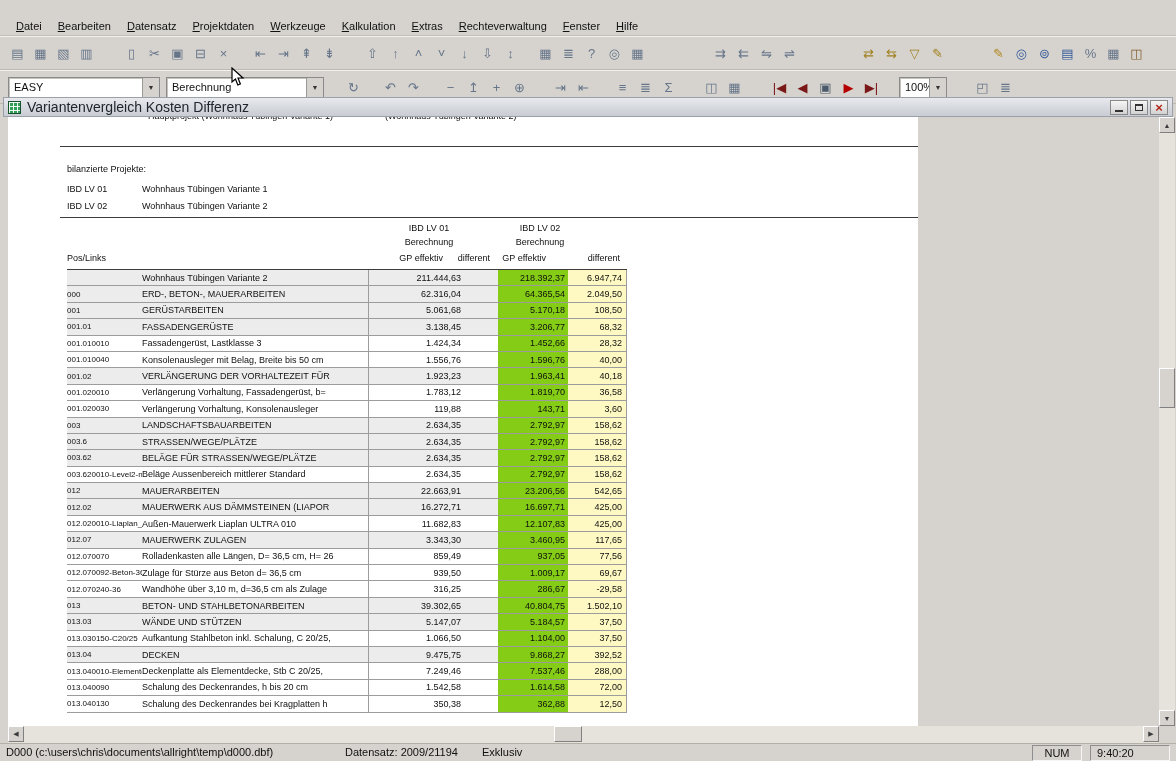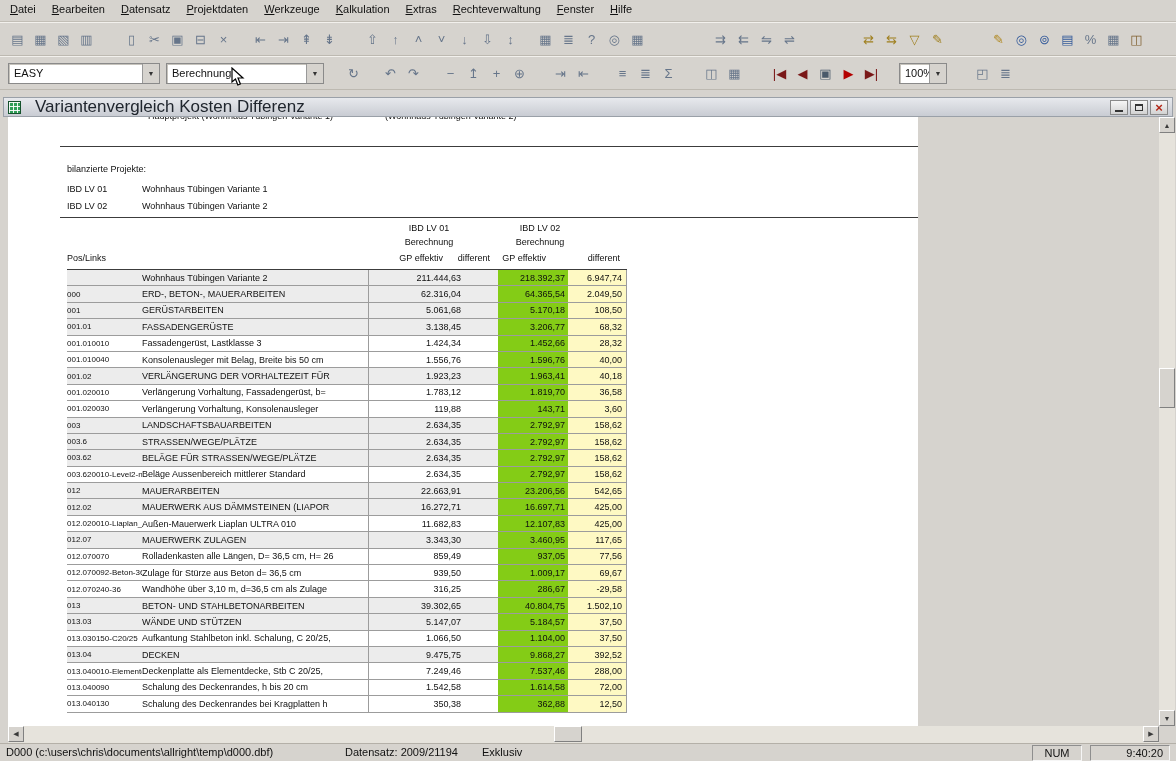--- a/index.html
+++ b/index.html
@@ -1,40 +1,40 @@
 <!DOCTYPE html>
 <html><head>
 <meta charset="utf-8">
 <style>
   *{box-sizing:border-box;margin:0;padding:0}
   body{background:#8a8a8a;font-family:"Liberation Sans",sans-serif}
   .app{position:relative;width:1176px;height:761px;background:#d6d3ce;overflow:hidden;font-size:11px;color:#111}
 
   
-  .menubar{height:22px;display:flex;align-items:flex-start;padding-left:2px;border-bottom:1px solid #c2beb6}
+  .menubar{height:36px;display:flex;align-items:flex-end;padding-left:8px;border-bottom:1px solid #c2beb6}
   .menu-item{padding:3px 8px;cursor:default}
   .menu-item::first-letter{text-decoration:underline}
 
   
   .toolbar{display:flex;align-items:center;border-bottom:1px solid #bdb9b1;border-top:1px solid #f2f0ec}
   .tb1{height:34px;padding-left:6px}
   .tb2{height:34px;padding-left:8px}
   .tgroup{display:flex}
   .tbtn{width:23px;height:23px;display:flex;align-items:center;justify-content:center;font-size:13px;color:#66758a;cursor:default}
   .combo{display:flex;align-items:stretch;height:21px;background:#fff;border:1px solid #8a8a8a;box-shadow:inset 1px 1px 0 #c6c3bc;margin-right:6px}
   .combo-text{flex:1;padding:3px 5px 0 5px;font-size:11px;white-space:nowrap;overflow:hidden}
   .combo-btn{width:17px;background:#d6d3ce;border-left:1px solid #999;display:flex;align-items:center;justify-content:center;font-size:7px;color:#333}
   .combo.c1{width:152px}
   .combo.c2{width:158px}
   .combo.zoom{width:48px;margin-left:16px;margin-right:0}
 
   
   .doc-titlebar{position:absolute;left:3px;right:3px;top:97px;height:20px;background:linear-gradient(#e7e9ed,#c9ccd3);border:1px solid #9aa0a8;display:flex;align-items:center;padding:0 4px}
   .doc-icon{width:13px;height:13px;background:#2f9e57;border:1px solid #15522c;background-image:linear-gradient(rgba(255,255,255,.9) 1px,transparent 1px),linear-gradient(90deg,rgba(255,255,255,.9) 1px,transparent 1px);background-size:4px 4px}
-  .doc-title{margin-left:14px;font-size:17px;color:#20262e}
+  .doc-title{margin-left:6px;font-size:14px;color:#20262e}
   .winbtns{margin-left:auto;display:flex;gap:2px}
   .wbtn{width:18px;height:15px;background:linear-gradient(#f6f6f6,#d2d2d2);border:1px solid #8a8a8a;display:flex;align-items:center;justify-content:center;cursor:default}
   .min-glyph{width:8px;height:2px;background:#333;margin-top:7px}
   .restore-glyph{width:8px;height:7px;border:1px solid #333;border-top-width:2px}
   .wbtn.close{color:#b22818;font-weight:bold;font-size:13px;line-height:1}
 
   
   .page{position:absolute;left:8px;top:117px;width:910px;height:609px;background:#fff;overflow:hidden;font-size:9px;color:#101010}
   .abs{position:absolute;white-space:nowrap}
   .rule{position:absolute;height:1px;background:#3c3c3c}
@@ -64,21 +64,21 @@
   .corner{position:absolute;right:1px;top:726px;width:16px;height:17px;background:#d6d3ce}
 
   
   .statusbar{position:absolute;left:0;top:743px;width:1176px;height:18px;background:#d6d3ce;border-top:1px solid #b4b0a8;font-size:11px}
   .sb{position:absolute;top:2px;white-space:nowrap}
   .sb-path{left:6px}
   .sb-record{left:345px}
   .sb-mode{left:482px}
   .sb-cell{position:absolute;top:1px;height:16px;border:1px solid #8e8e8e;border-bottom-color:#f6f6f6;border-right-color:#f6f6f6;padding:1px 6px;white-space:nowrap}
   .sb-num{left:1032px;width:50px;text-align:center}
-  .sb-time{left:1090px;width:80px;text-align:right}
+  .sb-time{left:1090px;width:80px;text-align:left}
 
   .cursor{position:absolute;left:231px;top:67px;z-index:50;pointer-events:none}
 </style>
 </head>
 <body>
 
 <div class="app">
 
   <div class="menubar">
       <div class="menu-item">Datei</div>

